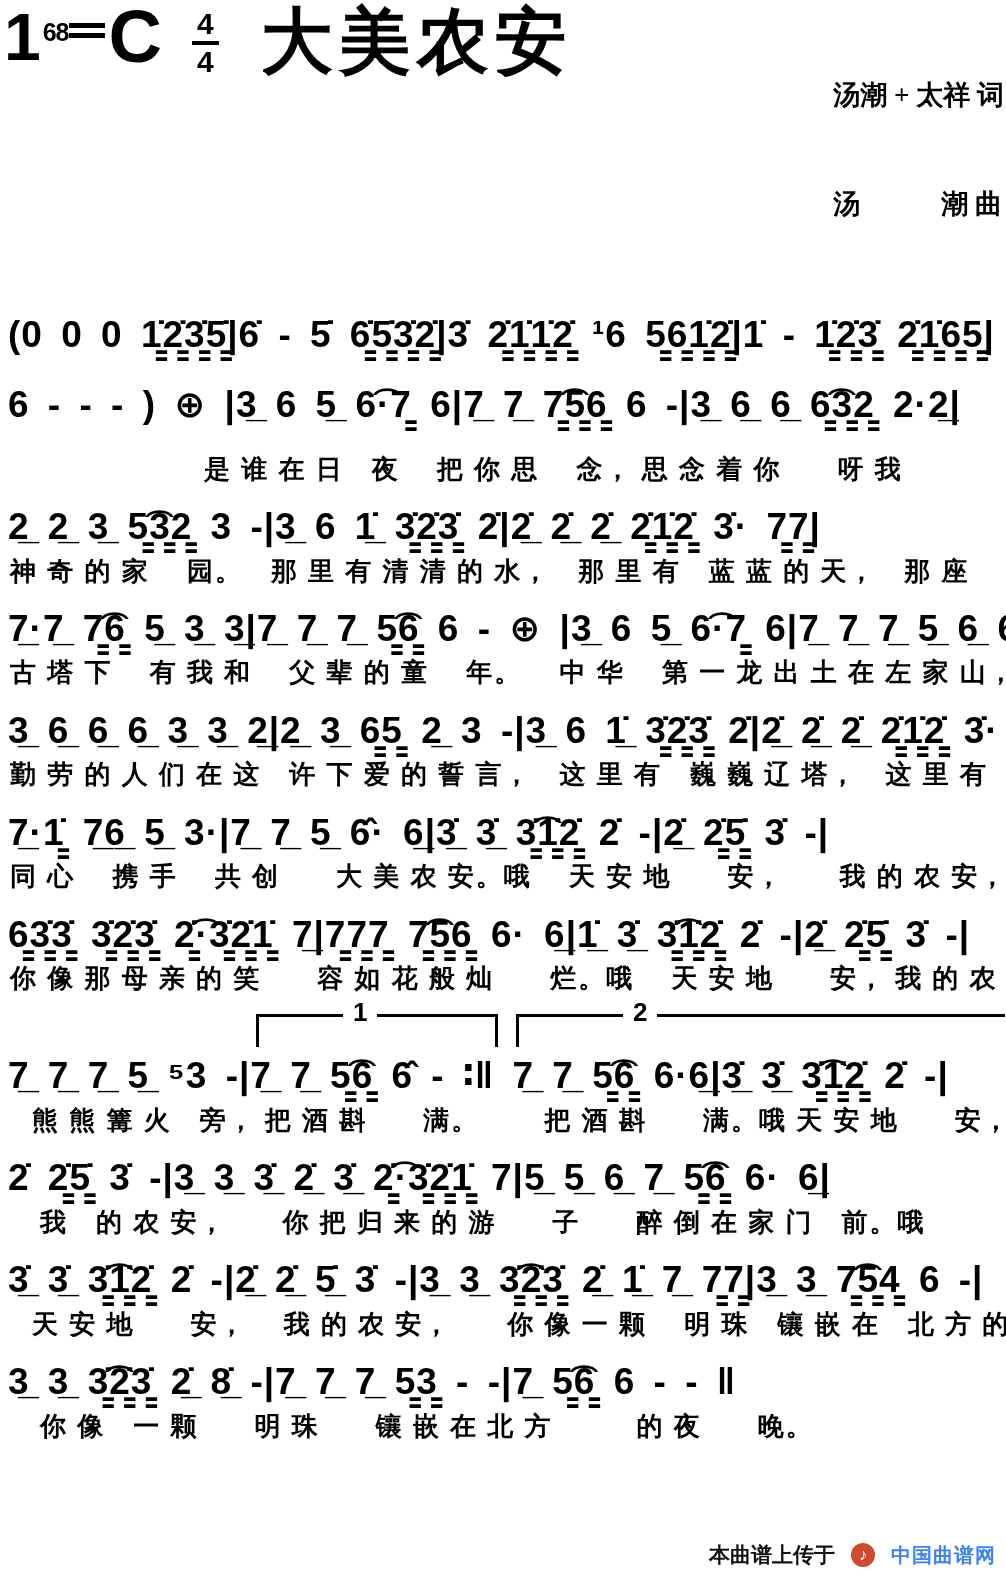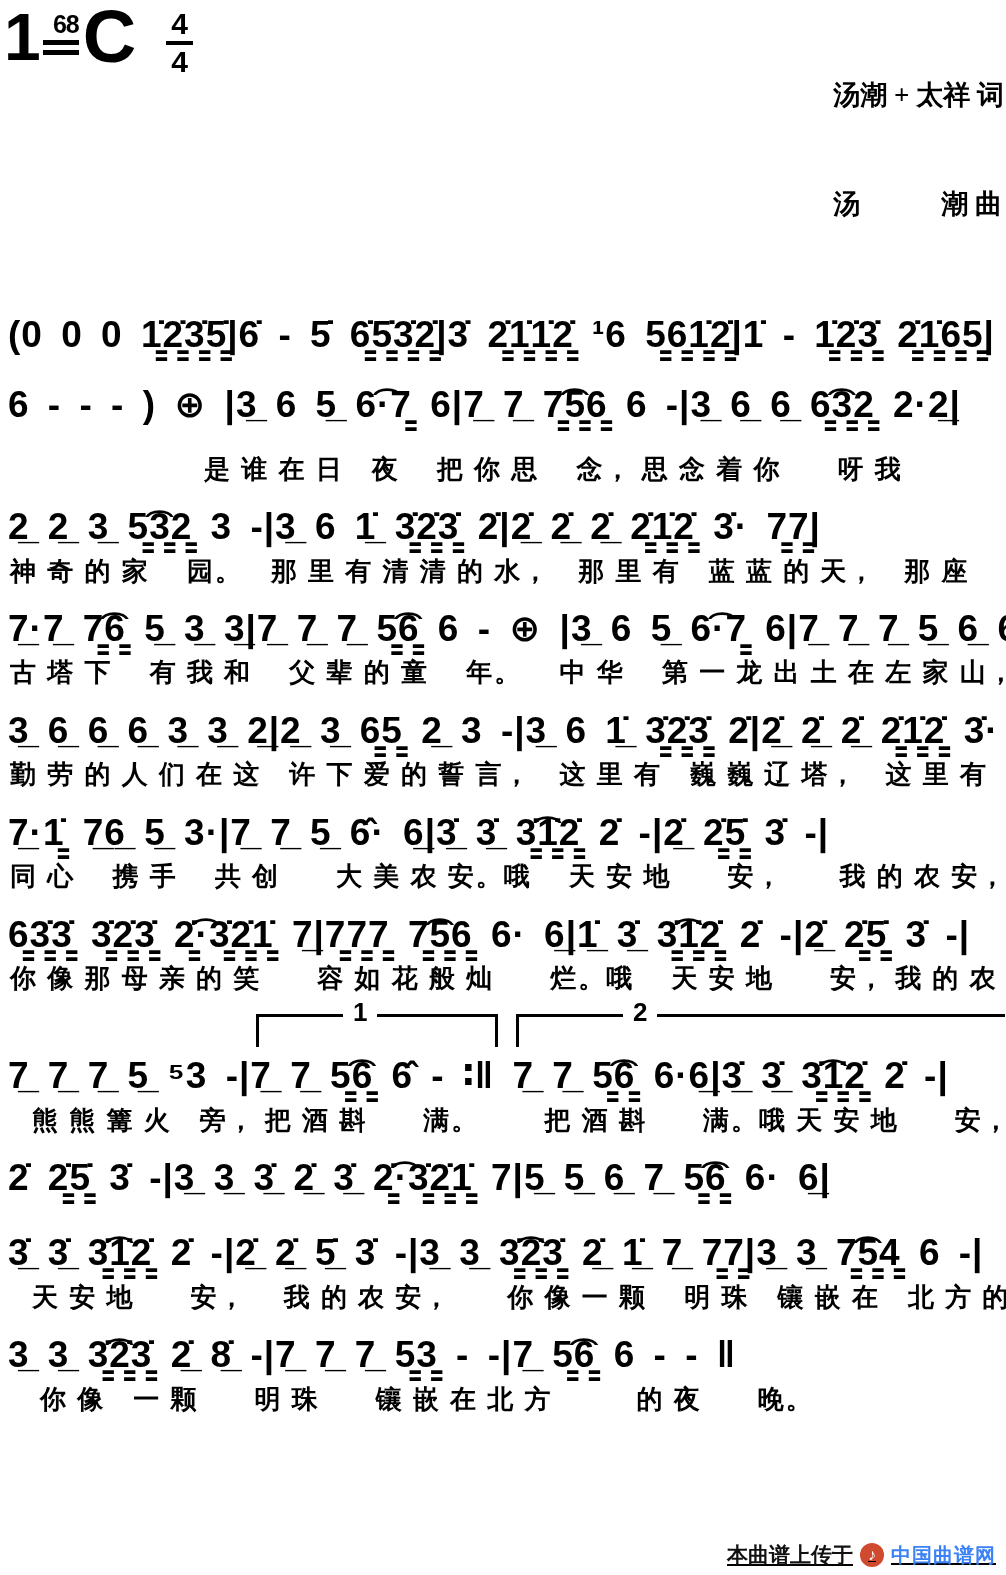--- a/index.html
+++ b/index.html
@@ -3,21 +3,21 @@
 <meta charset="utf-8">
 <style>
   html,body{margin:0;padding:0;background:#fff;color:#000;}
   body{width:1006px;font-family:"Liberation Sans","DejaVu Sans",sans-serif;}
   .sheet{position:relative;width:1006px;min-height:1575px;box-sizing:border-box;padding:4px 2px 34px 4px;overflow:hidden;}
 
   
   .header{display:flex;align-items:flex-start;}
   .keysig{display:flex;align-items:flex-start;font-weight:900;}
   .key-one{font-size:66px;line-height:1;font-weight:900;}
-  .tempo-eq{display:flex;flex-direction:column;align-items:flex-end;margin:8px 2px 0 2px;}
+  .tempo-eq{display:flex;flex-direction:row;align-items:flex-start;margin:16px 2px 0 2px;}
   .tempo{font-size:25px;font-weight:900;line-height:1;letter-spacing:-1px;}
   .eq{width:36px;height:5px;border-top:5px solid #000;border-bottom:5px solid #000;box-sizing:content-box;margin-top:3px;}
   .key-letter{font-size:74px;line-height:.9;font-weight:900;margin-left:2px;}
   .timesig{display:flex;flex-direction:column;align-items:center;margin-left:30px;margin-top:4px;font-weight:900;font-size:30px;line-height:1.05;}
   .timesig .num{border-bottom:4px solid #000;padding:0 5px 1px 5px;}
   .timesig .den{padding-top:1px;}
   .title{font-size:72px;font-weight:900;letter-spacing:6px;line-height:1.05;margin-left:42px;white-space:nowrap;}
   .credits{margin-left:auto;font-weight:900;font-size:27px;line-height:1.35;white-space:pre;text-align:left;font-family:Liberation Serif, serif;}
 
   
@@ -36,21 +36,21 @@
 
   
   .sys-8{position:relative;padding-top:40px;}
   .volta{position:absolute;height:30px;border-top:3px solid #000;border-left:3px solid #000;font-size:26px;font-weight:700;}
   .volta .vlabel{position:relative;top:-20px;left:84px;background:#fff;padding:0 10px;}
   .volta-1{left:252px;width:236px;top:10px;border-right:3px solid #000;}
   .volta-2{left:512px;width:486px;top:10px;}
   .volta-2 .vlabel{left:104px;}
 
   
-  .footer{position:absolute;right:10px;bottom:6px;display:flex;align-items:center;gap:7px;text-decoration:underline;}
+  .footer{position:absolute;right:10px;bottom:6px;display:flex;align-items:center;gap:16px;}
   .uploaded{font-weight:700;font-size:21px;color:#111;}
   .logo{width:24px;height:24px;border-radius:50%;background:#cf4a2e;color:#fff;display:flex;align-items:center;justify-content:center;font-size:16px;font-weight:700;line-height:1;}
   .brand{font-weight:900;font-size:20px;color:#3b82f6;letter-spacing:1px;}
 </style>
 </head>
 <body>
 
 <div class="sheet">
 
   <div class="header">
@@ -59,20 +59,21 @@
       <span class="tempo-eq">
         <span class="tempo">68</span>
         <span class="eq"></span>
       </span>
       <span class="key-letter">C</span>
     </div>
     <div class="timesig">
       <span class="num">4</span>
       <span class="den">4</span>
     </div>
+    <div class="title">大美农安</div>
     <div class="credits">
       <div>汤潮 + 太祥 词</div>
       <div>汤　　　潮 曲</div>
     </div>
   </div>
 
   <div class="system sys-1">
     <div class="notation">(0 0 0 1̳̇2̳̇3̳̇5̳̇|6̇ - 5̇ 6̳̇5̳̇3̳̇2̳̇|3̇ 2̳̇1̳̇1̳̇2̳̇ ¹6 5̳6̳1̳̇2̳̇|1̇ - 1̳̇2̳̇3̳̇ 2̳̇1̳̇6̳5̳|</div>
 
   </div>
@@ -113,20 +114,21 @@
     </div>
     <div class="volta volta-2">
       <span class="vlabel">2</span>
     </div>
     <div class="notation">7̲ 7̲ 7̲ 5̲ ⁵3 -|7̲ 7̲ 5̳͡6̳ 6̂ - ∶‖ 7̲ 7̲ 5̳͡6̳ 6·6̲|3̲̇ 3̲̇ 3̳̇͡1̳̇2̳̇ 2̇ -|</div>
     <div class="lyrics">熊 熊 篝 火　旁， 把 酒 斟　　满。　　 把 酒 斟　　满。哦 天 安 地　　安，</div>
   </div>
 
   <div class="system sys-9">
     <div class="notation">2̇ 2̳̇5̳̇ 3̇ -|3̲ 3̲ 3̲̇ 2̲̇ 3̲̇ 2̳̇͡·3̳̇2̳̇1̳̇ 7|5̲ 5̲ 6̲ 7̲ 5̳͡6̳ 6· 6̲|</div>
+    <div class="lyrics">我　的 农 安，　　你 把 归 来 的 游　　子　　醉 倒 在 家 门　前。哦</div>
   </div>
 
   <div class="system sys-10">
     <div class="notation">3̲̇ 3̲̇ 3̳̇͡1̳̇2̳̇ 2̇ -|2̲̇ 2̲̇ 5̲̇ 3̇ -|3̲ 3̲ 3̳̇͡2̳̇3̳̇ 2̲̇ 1̲̇ 7̲ 7̳7̳|3̲ 3̲ 7̳͡5̳4̳ 6 -|</div>
     <div class="lyrics">天 安 地　　安，　 我 的 农 安，　　你 像 一 颗　 明 珠　镶 嵌 在　北 方 的 夜　晚，</div>
   </div>
 
   <div class="system sys-11">
     <div class="notation">3̲ 3̲ 3̳̇͡2̳̇3̳̇ 2̲̇ 8̲̇ -|7̲ 7̲ 7̲ 5̳3̳ - -|7̲ 5̳͡6̳ 6 - - ‖</div>
     <div class="lyrics">你 像　一 颗　　明 珠　　镶 嵌 在 北 方　　　的 夜　　晚。</div>

